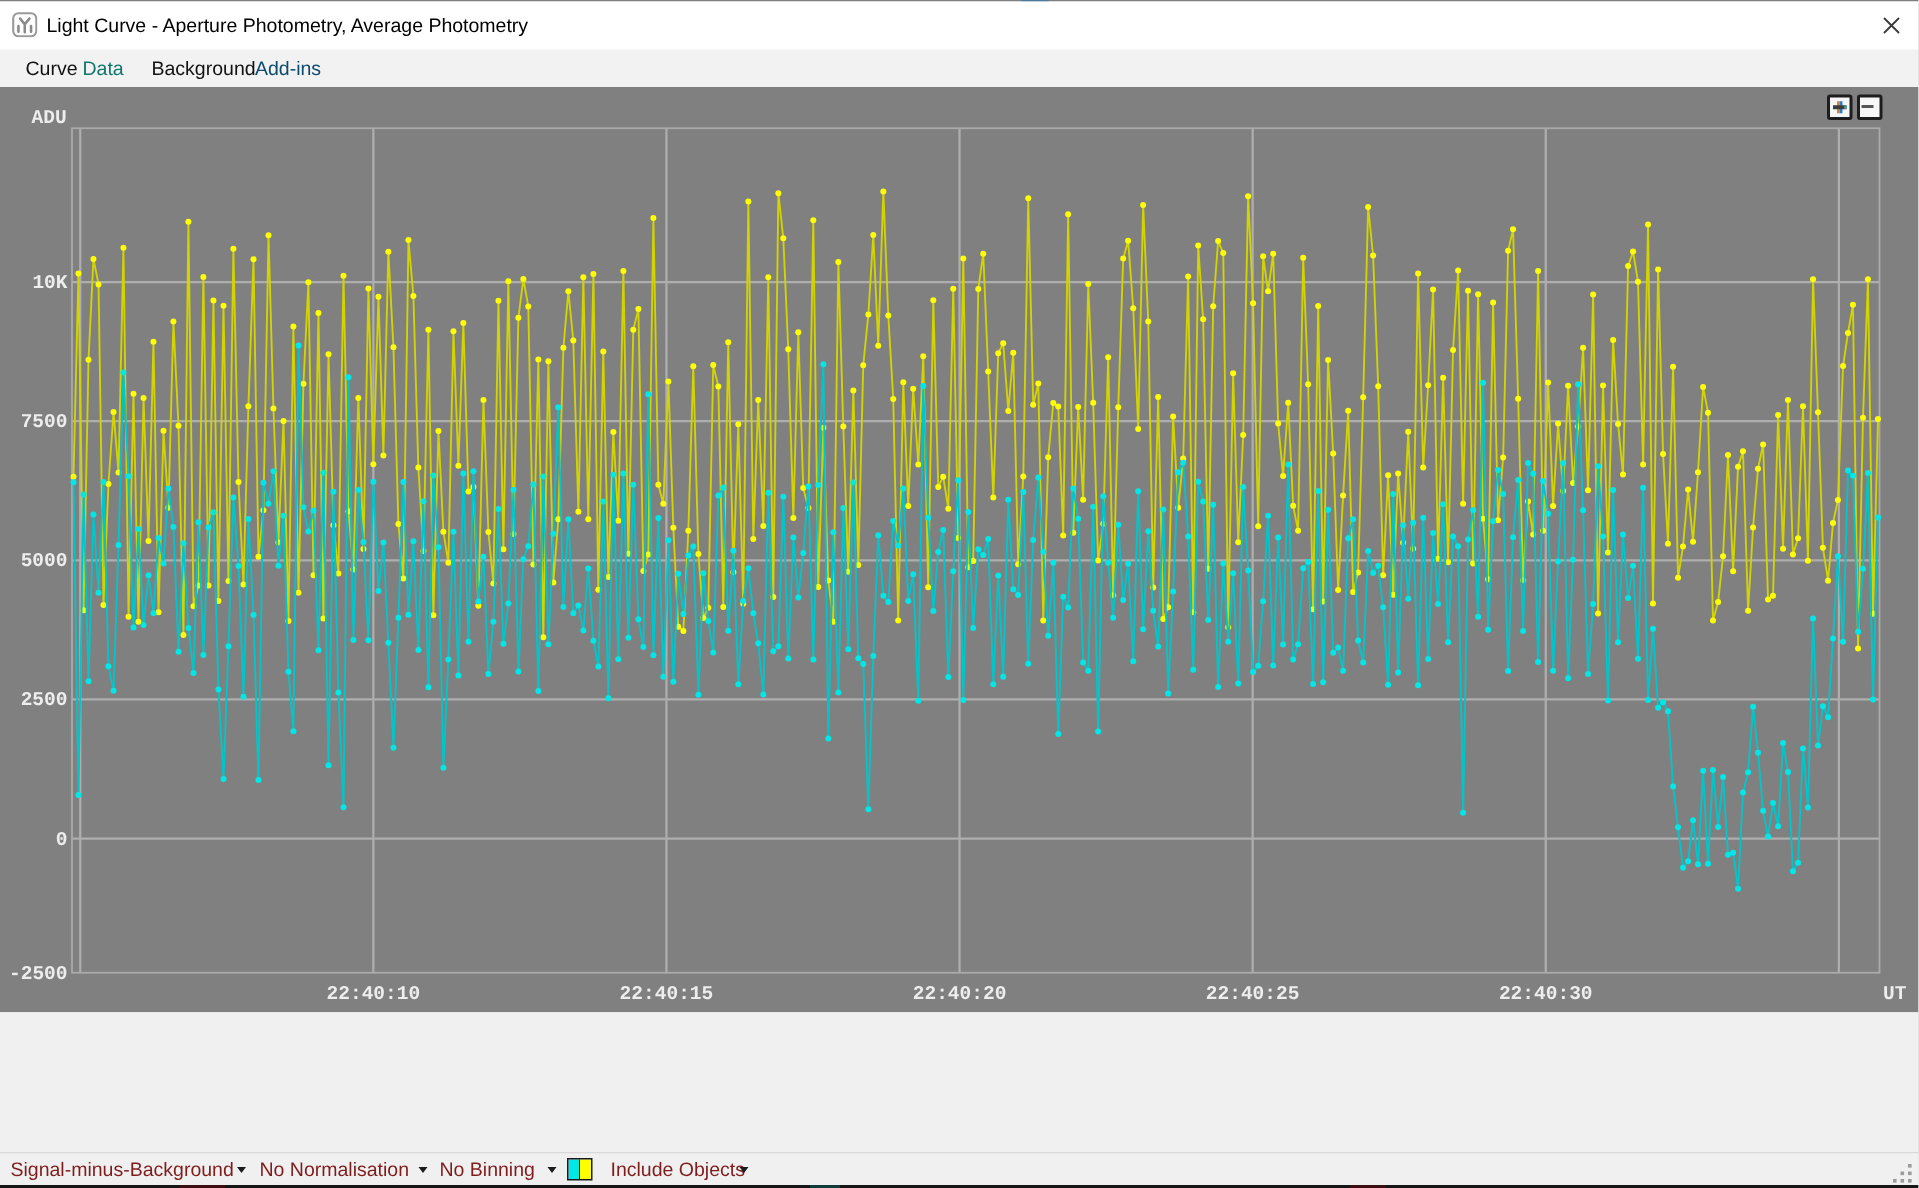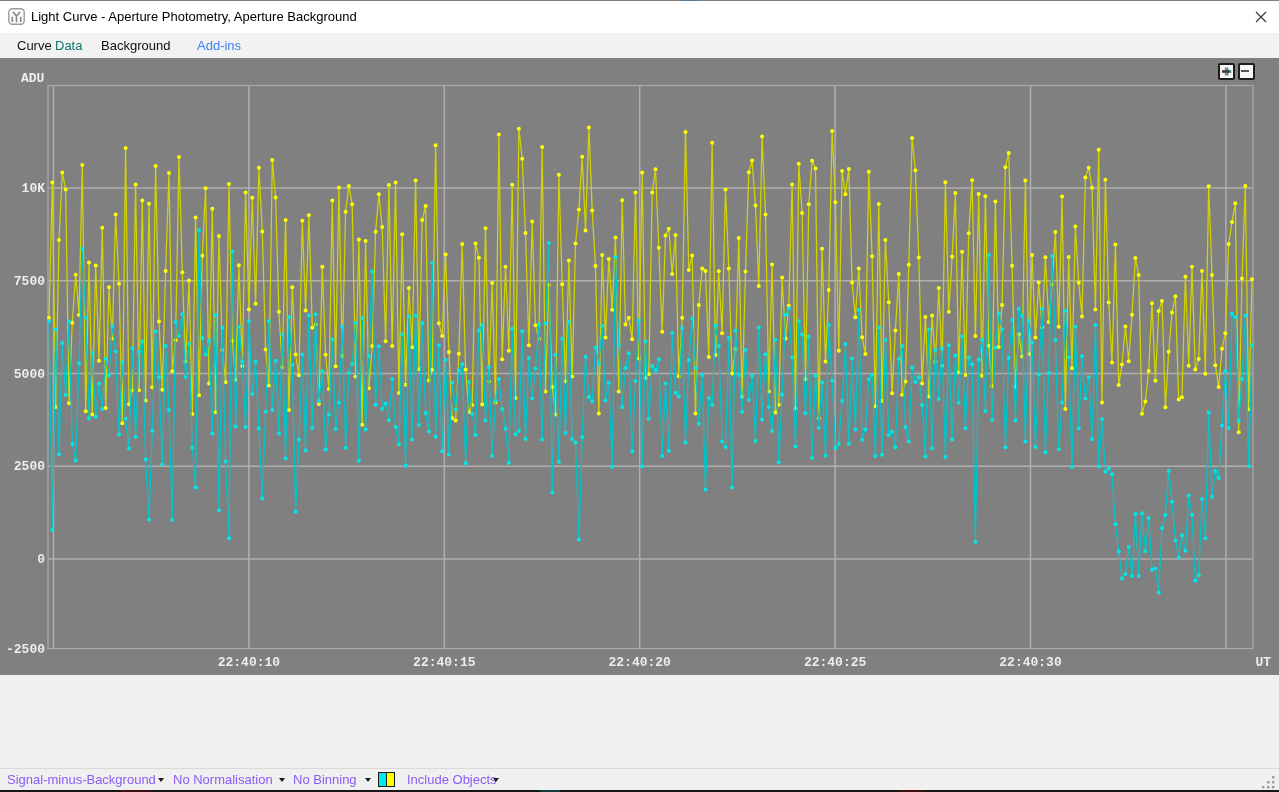--- a/index.html
+++ b/index.html
@@ -11,30 +11,30 @@
 <div class="abs" style="left:681px;top:0;width:18px;height:1px;background:#4d7b9e"></div>
 
 <div class="abs" style="left:0;top:1px;width:1279px;height:32px;background:#ffffff"></div>
 <svg class="abs" style="left:8px;top:8px" width="17" height="17" viewBox="0 0 17 17">
   <rect x="0.8" y="0.8" width="15.4" height="15.4" rx="3.5" fill="#fdfdfd" stroke="#9a9a9a" stroke-width="1.4"></rect>
   <g stroke="#8a8a8a" stroke-width="1.7" fill="none" stroke-linecap="round">
     <path d="M8.5 13.5 V8.2 M8.5 8.2 L5.4 4.4 M8.5 8.2 L11.6 4.4"></path>
     <path d="M4.3 9.3 V13.2 M12.7 9.3 V13.2"></path>
   </g>
 </svg>
-<div class="abs" style="left:31px;top:9px;font-size:13px;color:#000;letter-spacing:0">Light Curve - Aperture Photometry, Aperture Background</div>
+<div class="abs" style="left:31px;top:9px;font-size:13px;color:#000;letter-spacing:0">Light Curve - Aperture Photometry, Average Photometry</div>
 <svg class="abs" style="left:1254px;top:10px" width="14" height="14" viewBox="0 0 14 14">
   <path d="M2 2 L12 12 M12 2 L2 12" stroke="#3a3a3a" stroke-width="1.2"></path>
 </svg>
 
 <div class="abs" style="left:0;top:33px;width:1279px;height:25px;background:#f2f2f2"></div>
 <div class="abs" style="left:17px;top:38px;font-size:13px;color:#111">Curve</div>
 <div class="abs" style="left:55px;top:38px;font-size:13px;color:#0f766e">Data</div>
 <div class="abs" style="left:101px;top:38px;font-size:13px;color:#111">Background</div>
-<div class="abs" style="left:197px;top:38px;font-size:13px;color:#3b82f6">Add-ins</div>
+<div class="abs" style="left:170px;top:38px;font-size:13px;color:#0c4a6e">Add-ins</div>
 
 <svg width="1279" height="617" viewBox="0 0 1279 617" style="position:absolute;left:0;top:58px">
     <rect x="0" y="0" width="1279" height="617" fill="#808080"></rect>
     <g stroke="#aeaeae" stroke-width="1.5">
       <line x1="53.5" y1="27.5" x2="53.5" y2="590.5"></line>
       <line x1="248.9" y1="27.5" x2="248.9" y2="590.5"></line>
       <line x1="444.3" y1="27.5" x2="444.3" y2="590.5"></line>
       <line x1="639.7" y1="27.5" x2="639.7" y2="590.5"></line>
       <line x1="835.1" y1="27.5" x2="835.1" y2="590.5"></line>
       <line x1="1030.5" y1="27.5" x2="1030.5" y2="590.5"></line>
@@ -810,21 +810,21 @@
 <div class="abs sbt" style="left:7px">Signal-minus-Background</div>
 <div class="abs tri" style="left:158px"></div>
 <div class="abs sbt" style="left:173px">No Normalisation</div>
 <div class="abs tri" style="left:279px"></div>
 <div class="abs sbt" style="left:293px">No Binning</div>
 <div class="abs tri" style="left:365px"></div>
 <div class="abs" style="left:378px;top:771.5px;width:14.5px;height:13.5px;border:1.6px solid #1a1a1a;background:linear-gradient(to right,#00e8e8 0 47%,#222 47% 53%,#ffff00 53% 100%)"></div>
 <div class="abs sbt" style="left:407px">Include Objects</div>
 <div class="abs tri" style="left:493px"></div>
 <style>
-.sbt{top:772px;font-size:13px;color:#8b5cf6;white-space:nowrap}
+.sbt{top:772px;font-size:13px;color:#7f1d1d;white-space:nowrap}
 .tri{top:777.5px;width:0;height:0;border-left:3.6px solid transparent;border-right:3.6px solid transparent;border-top:4.2px solid #1c1c1c}
 </style>
 
 <svg class="abs" style="left:1258px;top:774px" width="18" height="16" viewBox="0 0 18 16">
   <g fill="#9b9b9b">
     <rect x="14" y="2" width="2.4" height="2.4"></rect>
     <rect x="9" y="7" width="2.4" height="2.4"></rect>
       <rect x="14" y="7" width="2.4" height="2.4"></rect>
     <rect x="4" y="12" width="2.4" height="2.4"></rect>
       <rect x="9" y="12" width="2.4" height="2.4"></rect>

